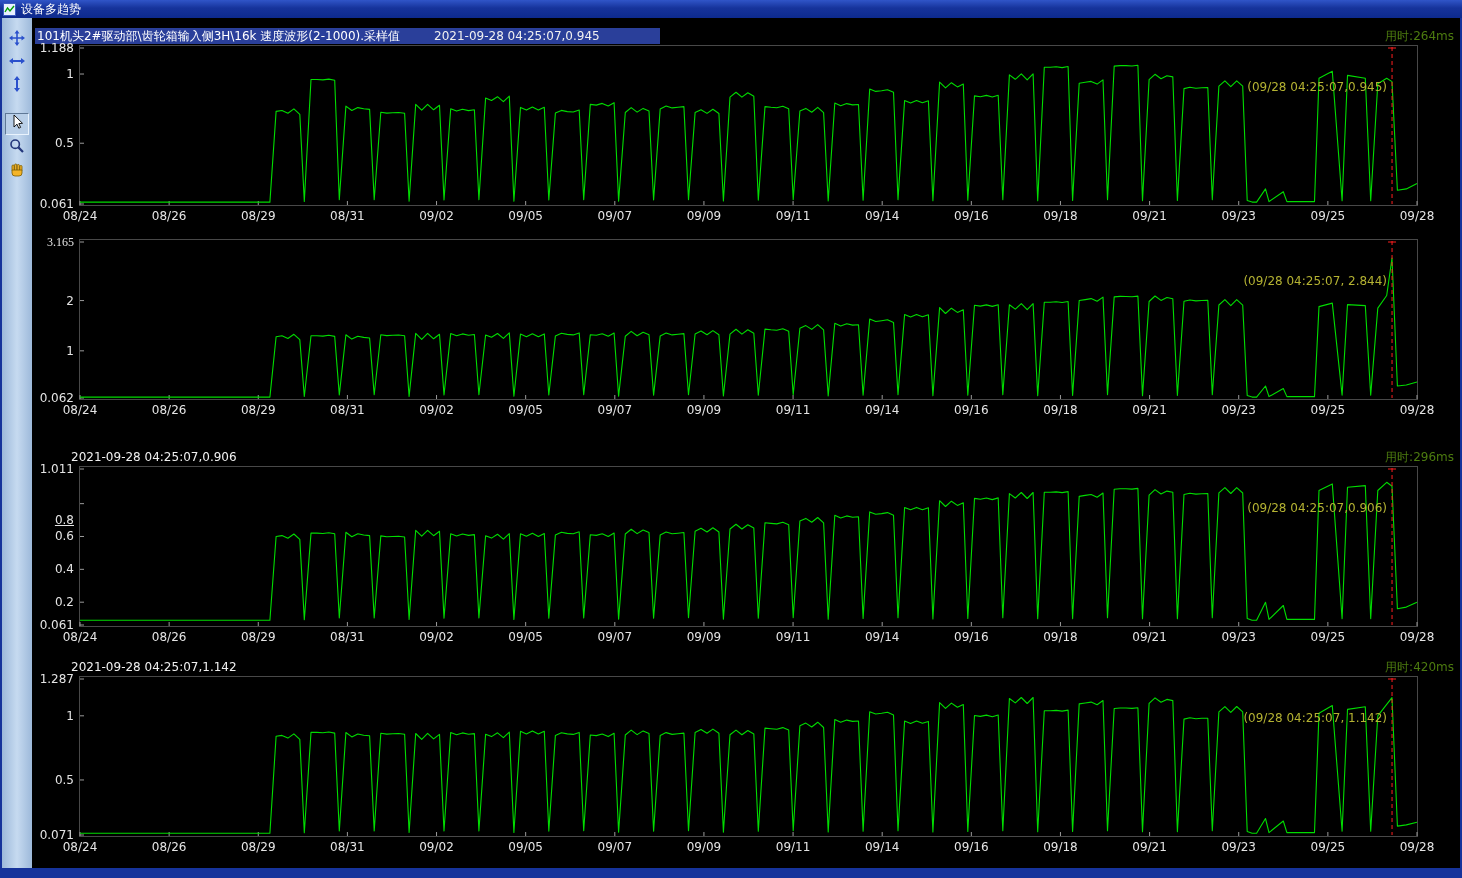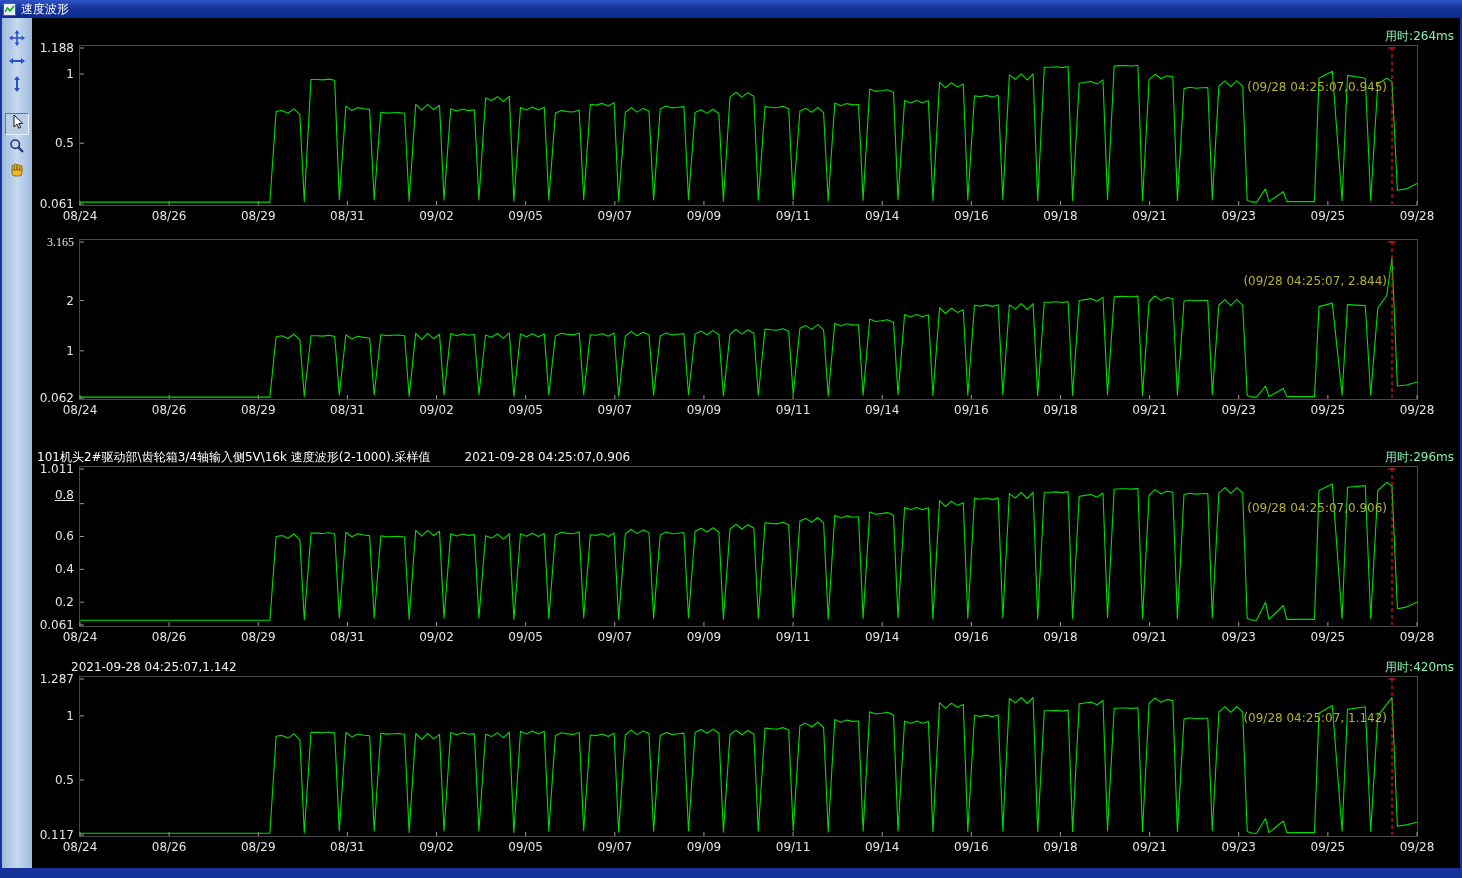--- a/index.html
+++ b/index.html
@@ -38,41 +38,41 @@
   
   .charts{flex:1;padding-top:10px;padding-left:2px;min-width:0}
   .chart-block{height:210px;position:relative}
   .chart-header{
     height:16px;display:flex;align-items:center;font-size:12px;color:#fff;
     margin-left:1px;margin-right:6px;white-space:nowrap;
   }
   .header-main{display:inline-flex;align-items:center;height:16px;padding:0 60px 0 2px}
   .header-main.selected{background:#2a3f9a}
   .ch-time{margin-left:34px;color:#f0f0f0}
-  .ch-elapsed{margin-left:auto;color:#86efac}
+  .ch-elapsed{margin-left:auto;color:#4d7c0f}
   .chart-body{display:flex;height:161px;margin-top:1px}
   .y-axis{width:45px;position:relative;font-size:12px;color:#e4e4e4}
   .y-axis div{position:absolute;right:5px;white-space:nowrap;line-height:14px}
   .plot{flex:1;margin-right:42px;position:relative;background:#000}
   .plot svg{position:absolute;left:0;top:0}
   .annotation{position:absolute;font-size:12px;white-space:nowrap;z-index:2;text-align:right}
   .x-axis{height:18px;margin:1px 42px 0 45px;position:relative;font-size:12px;color:#e4e4e4}
   .x-axis div{position:absolute;transform:translateX(-50%);top:2px;white-space:nowrap}
 </style>
 </head>
 <body>
 
 <div class="titlebar">
   <span class="app-icon">
     <svg width="13" height="13" viewBox="0 0 13 13">
       <rect x="0.5" y="0.5" width="12" height="12" fill="#e8f0ff" stroke="#3a5ac0"></rect>
       <polyline points="2,9 4.5,5 7,8 11,3" fill="none" stroke="#00a000" stroke-width="1.4"></polyline>
     </svg>
   </span>
-  <span>速度波形</span>
+  <span>设备多趋势</span>
 </div>
 
 <div class="main">
 
   <div class="toolbar">
     <div class="tool">
       <span>
         <svg width="16" height="16" viewBox="0 0 16 16">
           <path d="M8 0 L10.5 3.5 L8.8 3.5 L8.8 7.2 L12.5 7.2 L12.5 5.5 L16 8 L12.5 10.5 L12.5 8.8 L8.8 8.8 L8.8 12.5 L10.5 12.5 L8 16 L5.5 12.5 L7.2 12.5 L7.2 8.8 L3.5 8.8 L3.5 10.5 L0 8 L3.5 5.5 L3.5 7.2 L7.2 7.2 L7.2 3.5 L5.5 3.5 Z" fill="#2a50cc"></path>
         </svg>
@@ -119,20 +119,24 @@
           </g>
         </svg>
       </span>
     </div>
   </div>
 
   <div class="charts">
 
     <div class="chart-block">
       <div class="chart-header">
+        <div class="header-main selected">
+          <span class="ch-title">101机头2#驱动部\齿轮箱输入侧3H\16k 速度波形(2-1000).采样值</span>
+          <span class="ch-time">2021-09-28 04:25:07,0.945</span>
+        </div>
         <span class="ch-elapsed">用时:264ms</span>
       </div>
       <div class="chart-body">
         <div class="y-axis">
             <div style="top: -4px;">1.188</div>
             <div style="top: 22.0231px;">1</div>
             <div style="top: 91.2334px;">0.5</div>
             <div style="top: 152px;">0.061</div>
           </div>
         <div class="plot">
@@ -239,29 +243,28 @@
           <div style="left: 1070.6px;">09/21</div>
           <div style="left: 1159.73px;">09/23</div>
           <div style="left: 1248.87px;">09/25</div>
           <div style="left: 1338px;">09/28</div>
         </div>
     </div>
 
     <div class="chart-block">
       <div class="chart-header">
         <div class="header-main">
-          <span class="ch-title">101机头2#驱动部\齿轮箱3/4轴输入侧5V\16k 速度波形(2-1000).采样值</span>
           <span class="ch-time">2021-09-28 04:25:07,0.906</span>
         </div>
         <span class="ch-elapsed">用时:296ms</span>
       </div>
       <div class="chart-body">
         <div class="y-axis">
             <div style="top: -4px;">1.011</div>
-            <div style="top: 22px; text-decoration: underline;">0.8</div>
+            <div style="top: 47px; text-decoration: underline;">0.8</div>
             <div style="top: 63.4905px;">0.6</div>
             <div style="top: 96.3326px;">0.4</div>
             <div style="top: 129.175px;">0.2</div>
             <div style="top: 152px;">0.061</div>
           </div>
         <div class="plot">
           <div class="annotation" style="right: 30.9573px; top: 35px; color: rgb(180, 178, 50);">(09/28 04:25:07,0.906)</div>
         <svg width="1339" height="161">
               <rect x="0.5" y="0.5" width="1338" height="160" fill="none" stroke="#484848"></rect>
               <line x1="1" y1="160" x2="1" y2="156" stroke="#9a9a9a"></line>
@@ -317,21 +320,21 @@
         <div class="header-main">
           <span class="ch-time">2021-09-28 04:25:07,1.142</span>
         </div>
         <span class="ch-elapsed">用时:420ms</span>
       </div>
       <div class="chart-body">
         <div class="y-axis">
             <div style="top: -4px;">1.287</div>
             <div style="top: 32.8191px;">1</div>
             <div style="top: 96.9638px;">0.5</div>
-            <div style="top: 152px;">0.117</div>
+            <div style="top: 152px;">0.071</div>
           </div>
         <div class="plot">
           <div class="annotation" style="right: 30.9573px; top: 35px; color: rgb(180, 178, 50);">(09/28 04:25:07, 1.142)</div>
         <svg width="1339" height="161">
               <rect x="0.5" y="0.5" width="1338" height="160" fill="none" stroke="#484848"></rect>
               <line x1="1" y1="160" x2="1" y2="156" stroke="#9a9a9a"></line>
               <line x1="90.13333333333333" y1="160" x2="90.13333333333333" y2="156" stroke="#9a9a9a"></line>
               <line x1="179.26666666666665" y1="160" x2="179.26666666666665" y2="156" stroke="#9a9a9a"></line>
               <line x1="268.40000000000003" y1="160" x2="268.40000000000003" y2="156" stroke="#9a9a9a"></line>
               <line x1="357.5333333333333" y1="160" x2="357.5333333333333" y2="156" stroke="#9a9a9a"></line>

